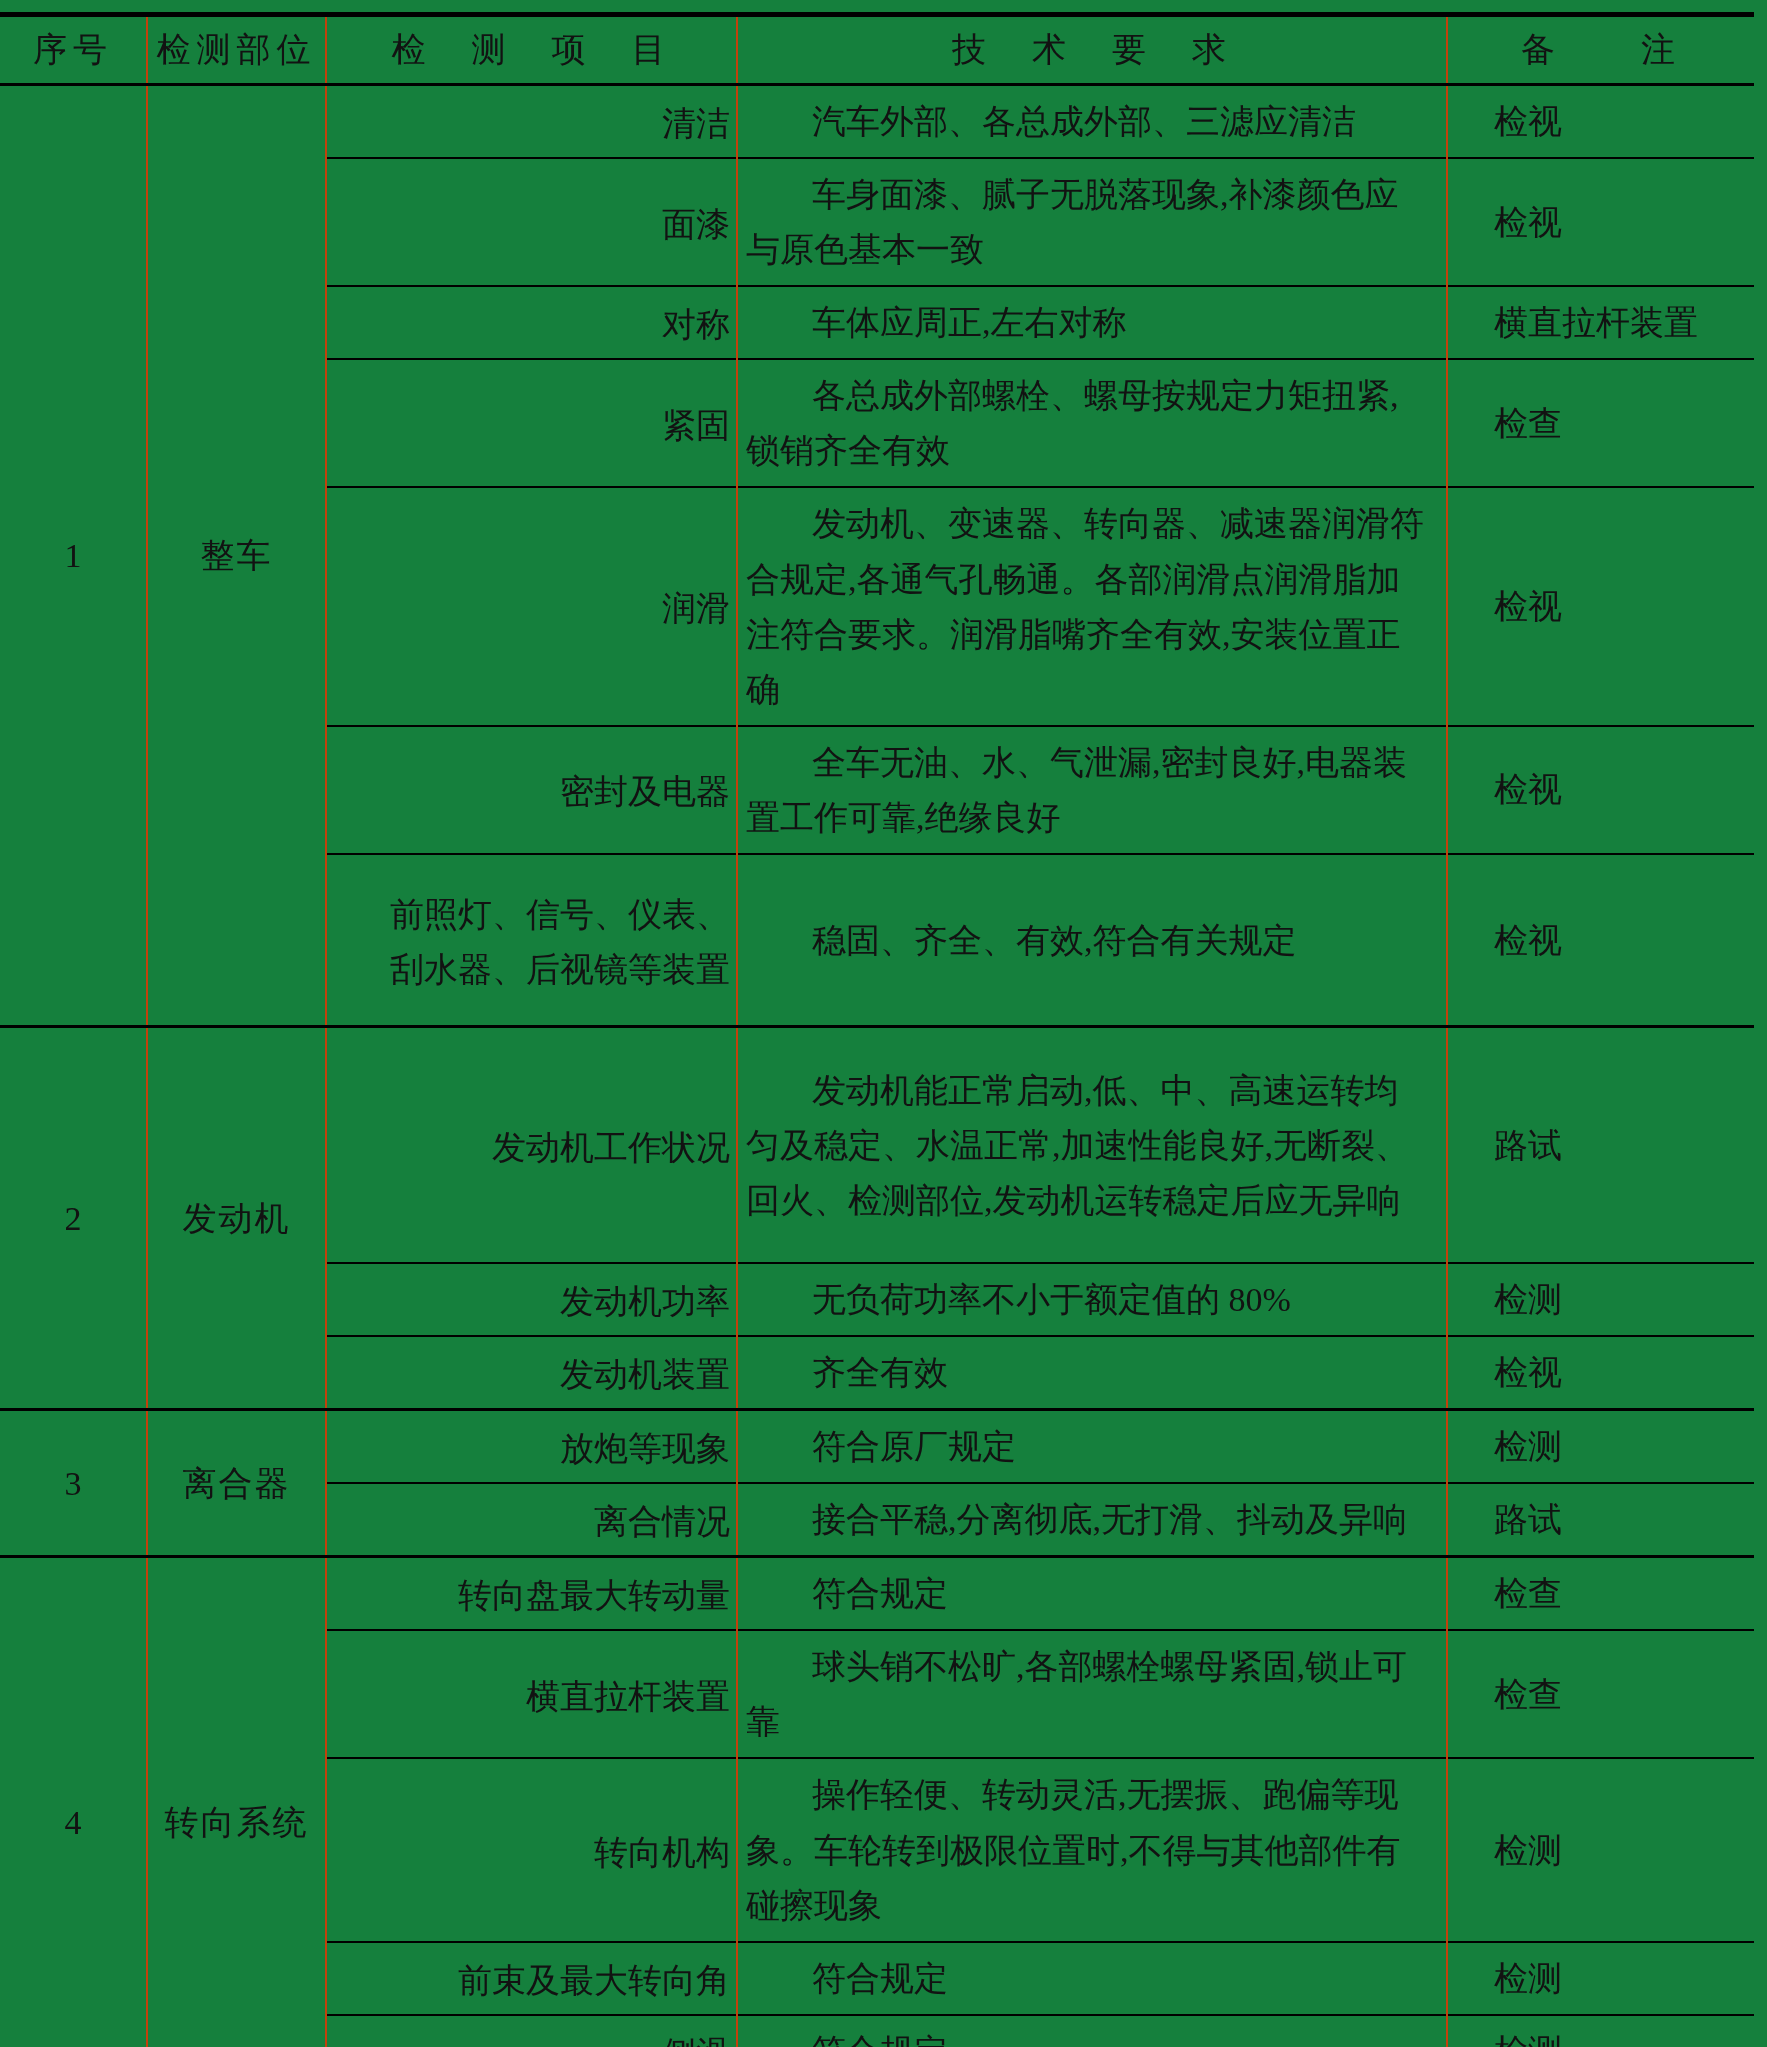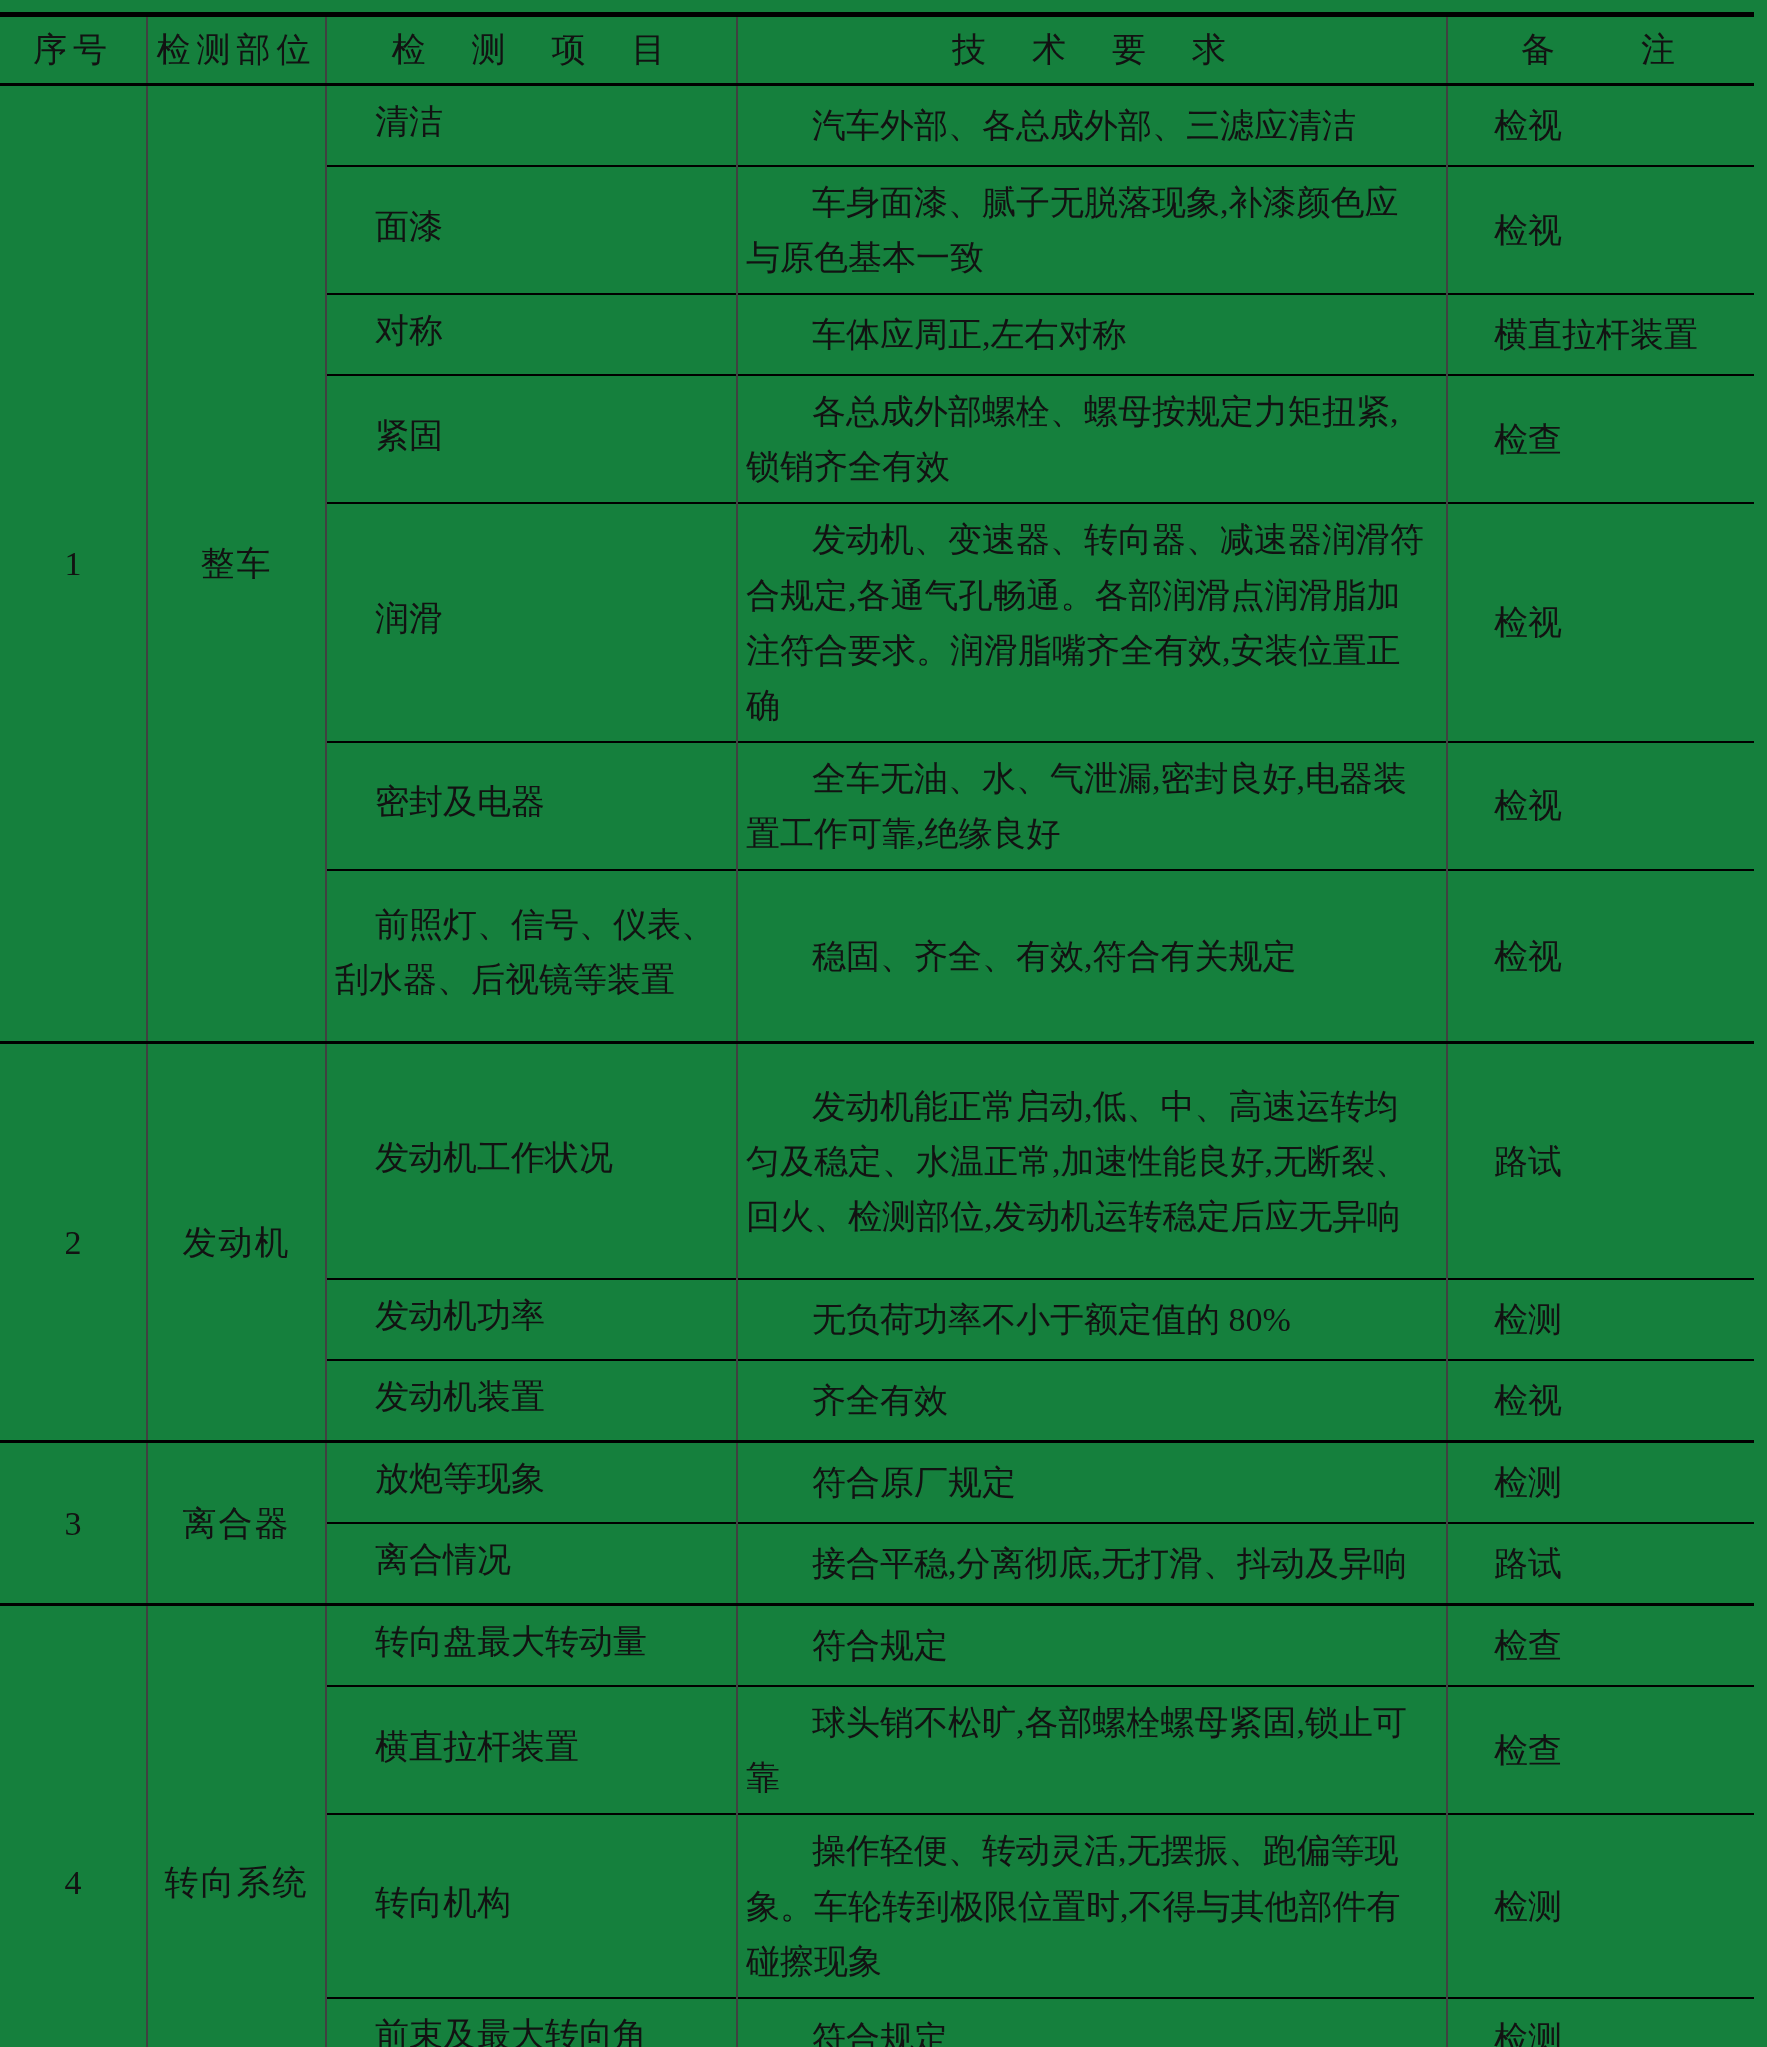--- a/index.html
+++ b/index.html
@@ -35,37 +35,37 @@
   col.c3 { width: 411px; }
   col.c4 { width: 710px; }
   col.c5 { width: 307px; }
 
   th, td {
     vertical-align: middle;
     font-weight: normal;
     padding: 0;
   }
   
-  .bl { border-left: 2px solid #404040; }
+  .bl { border-left: 2px solid #c2410c; }
 
   thead th {
     border-bottom: 3px solid #000;
     height: 66px;
     text-align: center;
     letter-spacing: 6px;
     white-space: nowrap;
   }
   
   tr.sec > td { border-top: 3px solid #000; }
   
   tr.sub > td { border-top: 2px solid #000; }
 
   td.c-no   { text-align: center; }
   td.c-part { text-align: center; letter-spacing: 2px; }
-  td.c-item { text-align: left; padding: 8px 6px 16px 8px; text-indent: 40px; }
+  td.c-item { text-align: right; padding: 8px 6px 4px 8px; text-indent: 40px; }
   td.c-req  { text-align: left; padding: 8px 14px 8px 8px; text-indent: 66px; }
   td.c-note { text-align: left; padding: 8px 4px 8px 46px; }
 </style>
 </head>
 <body>
 
 <div class="page">
   <table class="spec">
     <colgroup>
       <col class="c1">

